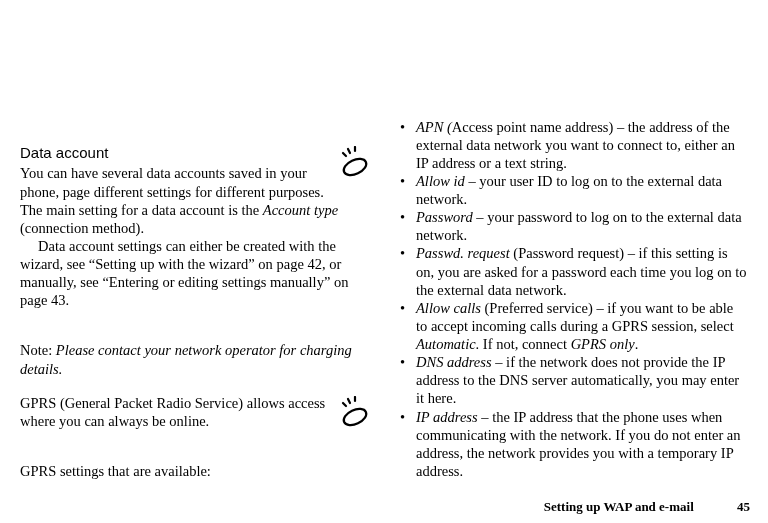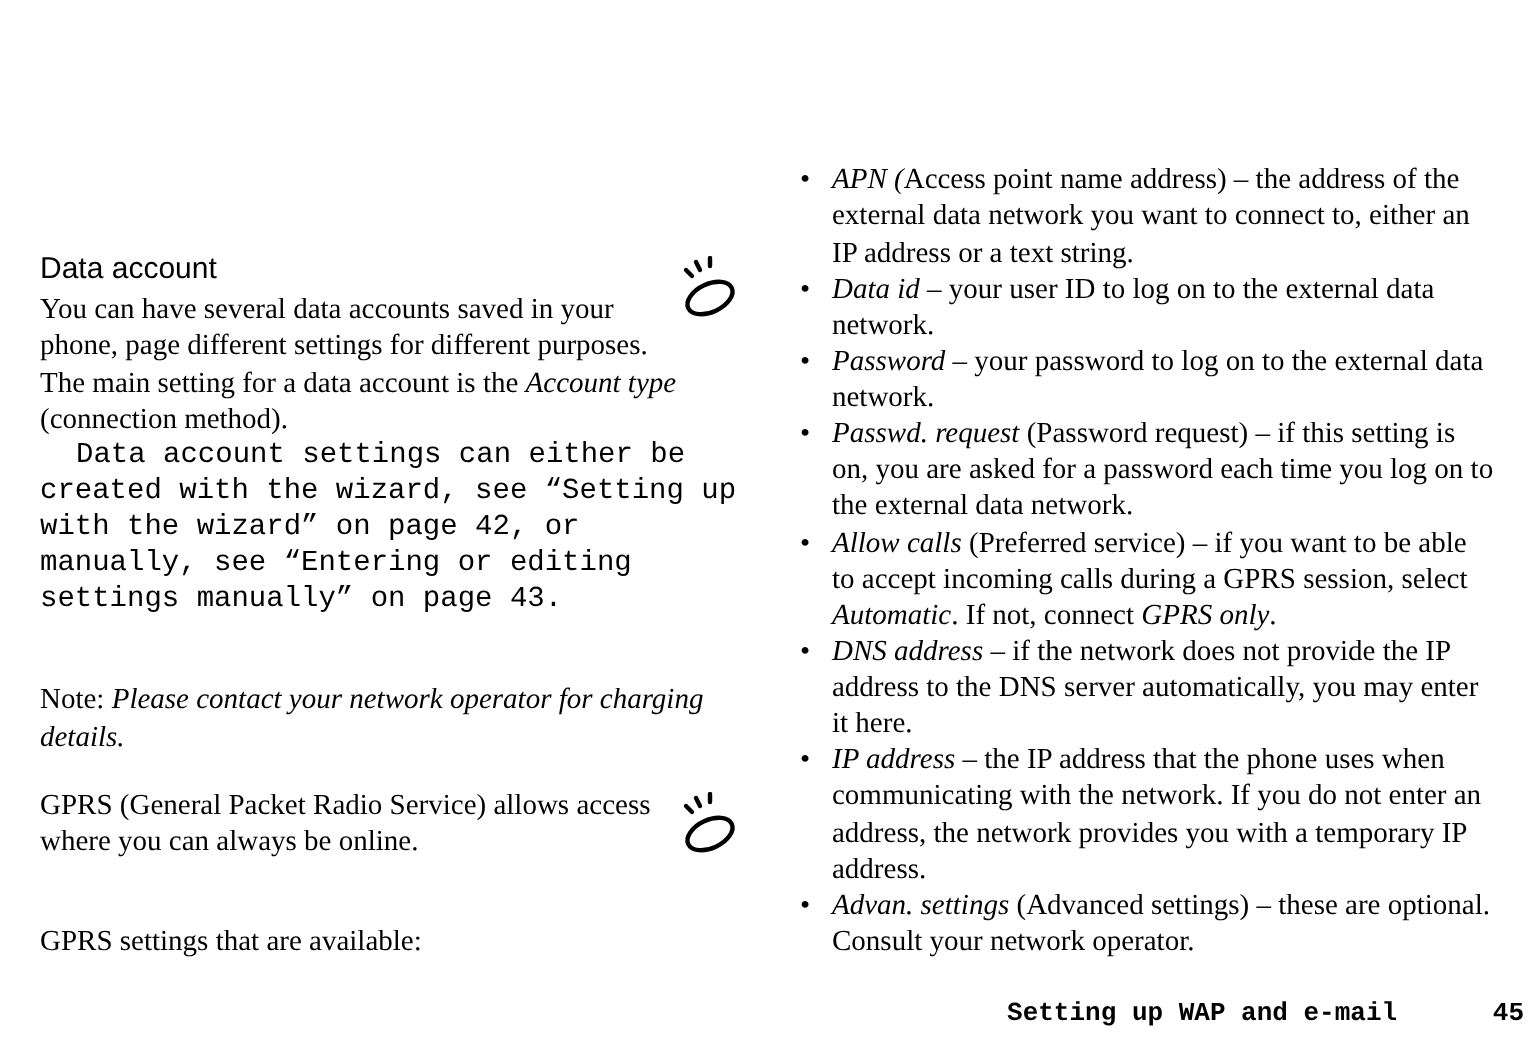--- a/index.html
+++ b/index.html
@@ -28,21 +28,21 @@
     box-sizing: border-box;
   }
   .heading {
     font-family: Arial, Helvetica, sans-serif;
     font-size: 15px;
     margin: 0 0 2px 0;
   }
   p { margin: 0; }
   .para { margin-bottom: 0; }
   .gap { height: 16px; }
-  .indent { text-indent: 18px; font-family: Liberation Mono, monospace; }
+  .indent { text-indent: 18px; }
   .bold { font-weight: normal; }
   .ital { font-style: italic; }
   ul.bullets {
     list-style: none;
     margin: 0;
     padding: 0;
   }
   ul.bullets > li {
     position: relative;
     padding-left: 22px;
@@ -55,22 +55,22 @@
     top: 0;
   }
   .icon {
     float: right;
     margin: 2px 0 4px 6px;
   }
   .icon svg { display: block; }
   .footer {
     position: absolute;
     bottom: 8px;
-    right: 6px;
-    font-family: Liberation Mono, monospace;
+    right: 18px;
+    font-family: Liberation Serif, serif;
     font-weight: bold;
     font-size: 13px;
   }
   .footer .pagenum { margin-left: 40px; }
 </style>
 </head>
 <body>
 
 <div class="page">
 
@@ -129,40 +129,37 @@
     <p class="para">GPRS settings that are available:</p>
 
   </div>
 
   <div class="col">
     <ul class="bullets">
       <li>
         <span class="ital">APN (</span><span>Access point name address) – the address of the external data network you want to connect to, either an IP address or a text string.</span>
       </li>
       <li>
-        <span class="ital">Data id</span><span> – your user ID to log on to the external data network.</span>
+        <span class="ital">Allow id</span><span> – your user ID to log on to the external data network.</span>
       </li>
       <li>
         <span class="ital">Password</span><span> – your password to log on to the external data network.</span>
       </li>
       <li>
         <span class="ital">Passwd. request</span><span> (Password request) – if this setting is on, you are asked for a password each time you log on to the external data network.</span>
       </li>
       <li>
         <span class="ital">Allow calls</span><span> (Preferred service) – if you want to be able to accept incoming calls during a GPRS session, select </span><span class="ital">Automatic</span><span>. If not, connect </span><span class="ital">GPRS only</span><span>.</span>
       </li>
       <li>
         <span class="ital">DNS address</span><span> – if the network does not provide the IP address to the DNS server automatically, you may enter it here.</span>
       </li>
       <li>
         <span class="ital">IP address</span><span> – the IP address that the phone uses when communicating with the network. If you do not enter an address, the network provides you with a temporary IP address.</span>
       </li>
-      <li>
-        <span class="ital">Advan. settings</span><span> (Advanced settings) – these are optional. Consult your network operator.</span>
-      </li>
     </ul>
   </div>
 
 </div>
 
 <div class="footer">
   <span>Setting up WAP and e-mail</span>
   <span class="pagenum">45</span>
 </div>
 

